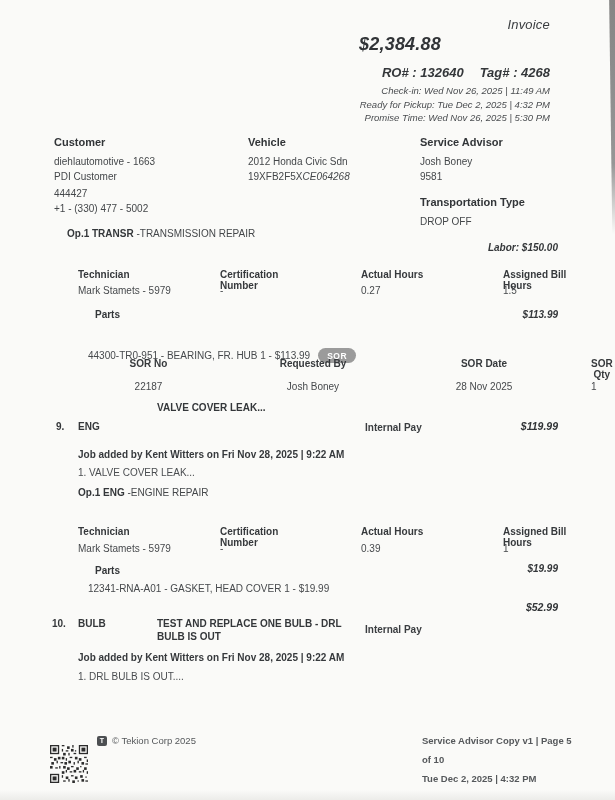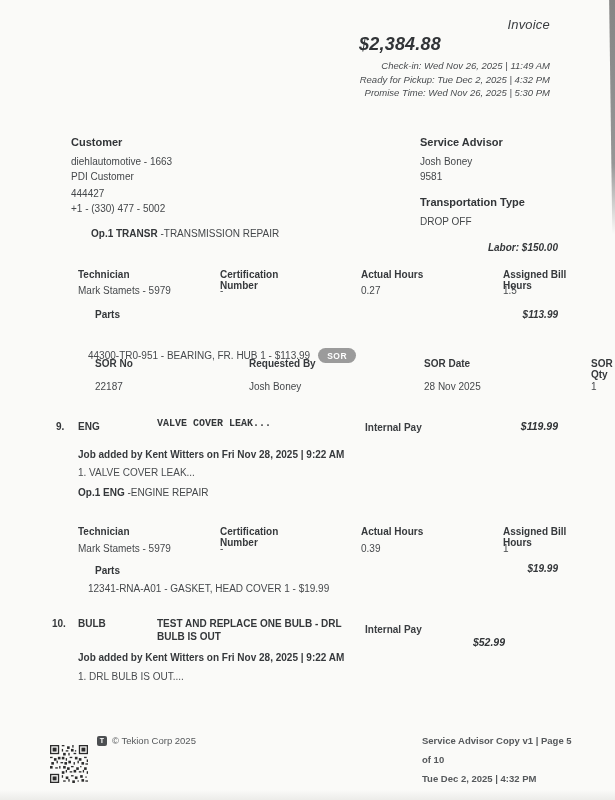--- a/index.html
+++ b/index.html
@@ -34,21 +34,21 @@
   .meta-line { font-size:9.5px; color:#4a4d50; line-height:13.5px; }
   .col-title { font-size:11px; font-weight:bold; color:#323538; margin-bottom:6px; }
   .info-line { font-size:10px; color:#44474a; line-height:15px; }
   .vin-italic { font-style:italic; }
   .op-line { font-size:10px; color:#44474a; }
   .op-line .b { color:#34373a; }
   .labor { font-size:10px; color:#34373a; font-weight:bold; }
   .tbl { display:grid; grid-template-columns:95px 94px 95px 92px auto;gap:47px; }
   .tbl .h { font-size:10px; font-weight:bold; color:#36393c; }
   .tbl .c { font-size:10px; color:#46494c; }
-  .sor-tbl { display:grid; grid-template-columns:107px 128px 120px auto; }
+  .sor-tbl { display:grid; grid-template-columns:107px 128px 120px auto;text-align:center; }
   .parts-label { font-size:10px; font-weight:bold; color:#34373a; }
   .parts-total { font-size:10px; font-weight:bold; color:#34373a; }
   .part-line { font-size:10px; color:#46494c; display:flex; align-items:center; gap:8px; }
   .sor-badge {
     display:inline-block; background:#9b9b9b; color:#ffffff;
     font-size:8.5px; font-weight:bold; letter-spacing:0.5px;
     padding:2.5px 9px; border-radius:9px;
   }
   .job-num { font-size:10px; font-weight:bold; color:#34373a; }
   .job-code { font-size:10px; font-weight:bold; color:#34373a; }
@@ -69,43 +69,51 @@
 </head>
 <body>
 
 <div class="page">
   <div class="scan-edge"></div>
   <div class="scan-bottom"></div>
 
   <div class="abs r" style="left:250px; top:17px; width:300px;">
     <div class="doc-type">Invoice</div>
     <div class="total" style="margin-top:2px;text-align:center;">$2,384.88</div>
+    <div class="ro-tag" style="margin-top:10px;">
+      <span>RO# : 132640</span><span class="ro-gap"></span><span>Tag# : 4268</span>
+    </div>
     <div class="meta-line" style="margin-top:4px;">Check-in: Wed Nov 26, 2025 | 11:49 AM</div>
     <div class="meta-line">Ready for Pickup: Tue Dec 2, 2025 | 4:32 PM</div>
     <div class="meta-line">Promise Time: Wed Nov 26, 2025 | 5:30 PM</div>
   </div>
 
-  <div class="abs" style="left:71px; top:136px; width:180px;">
+  <div class="abs" style="left:54px; top:136px; width:180px;">
     <div class="col-title">Customer</div>
     <div class="info-line">diehlautomotive - 1663</div>
     <div class="info-line">PDI Customer</div>
     <div class="info-line" style="margin-top:2px;">444427</div>
     <div class="info-line">+1 - (330) 477 - 5002</div>
   </div>
 
+  <div class="abs" style="left:248px; top:136px; width:165px;">
+    <div class="col-title">Vehicle</div>
+    <div class="info-line">2012 Honda Civic Sdn</div>
+    <div class="info-line"><span>19XFB2F5X</span><span class="vin-italic">CE064268</span></div>
+  </div>
 
   <div class="abs" style="left:420px; top:136px; width:150px;">
     <div class="col-title">Service Advisor</div>
     <div class="info-line">Josh Boney</div>
     <div class="info-line">9581</div>
     <div class="col-title" style="margin-top:12px;">Transportation Type</div>
     <div class="info-line">DROP OFF</div>
   </div>
 
-  <div class="abs op-line" style="left:91px; top:228px;">
+  <div class="abs op-line" style="left:67px; top:228px;">
     <span class="b">Op.1 TRANSR</span>
     <span>-TRANSMISSION REPAIR</span>
   </div>
   <div class="abs labor r" style="left:360px; top:242px; width:198px;">Labor: $150.00</div>
 
   <div class="abs tbl" style="left:78px; top:269px; width:495px;">
     <div class="h">Technician</div>
     <div class="h">Certification Number</div>
     <div class="h">Actual Hours</div>
     <div class="h">Assigned Bill Hours</div>
@@ -134,21 +142,21 @@
   </div>
   <div class="abs sor-tbl tbl" style="left:95px; top:381px; width:478px; grid-template-columns:107px 128px 120px auto;">
     <div class="c">22187</div>
     <div class="c">Josh Boney</div>
     <div class="c">28 Nov 2025</div>
     <div class="c">1</div>
   </div>
 
   <div class="abs job-num" style="left:56px; top:421px;">9.</div>
   <div class="abs job-code" style="left:78px; top:421px;">ENG</div>
-  <div class="abs job-desc" style="left:157px; top:418px; width:205px;font-family:Liberation Mono, monospace;">VALVE COVER LEAK...</div>
+  <div class="abs job-desc" style="left:157px; top:402px; width:205px;">VALVE COVER LEAK...</div>
   <div class="abs pay-type" style="left:365px; top:422px;">Internal Pay</div>
   <div class="abs amount r" style="left:420px; top:420px; width:138px;">$119.99</div>
   <div class="abs job-added" style="left:78px; top:449px;">Job added by Kent Witters on Fri Nov 28, 2025 | 9:22 AM</div>
   <div class="abs job-note" style="left:78px; top:467px;">1. VALVE COVER LEAK...</div>
   <div class="abs op-line" style="left:78px; top:487px;">
     <span class="b">Op.1 ENG</span>
     <span>-ENGINE REPAIR</span>
   </div>
 
   <div class="abs tbl" style="left:78px; top:526px; width:495px;">
@@ -169,21 +177,21 @@
   <div class="abs parts-label" style="left:95px; top:565px;">Parts</div>
   <div class="abs parts-total r" style="left:420px; top:563px; width:138px;">$19.99</div>
   <div class="abs part-line" style="left:88px; top:583px;">
     <span>12341-RNA-A01 - GASKET, HEAD COVER 1 - $19.99</span>
   </div>
 
   <div class="abs job-num" style="left:52px; top:618px;">10.</div>
   <div class="abs job-code" style="left:78px; top:618px;">BULB</div>
   <div class="abs job-desc" style="left:157px; top:618px; width:208px;">TEST AND REPLACE ONE BULB - DRL BULB IS OUT</div>
   <div class="abs pay-type" style="left:365px; top:624px;">Internal Pay</div>
-  <div class="abs amount r" style="left:420px; top:636px; width:138px;text-align:center;">$52.99</div>
+  <div class="abs amount r" style="left:420px; top:601px; width:138px;">$52.99</div>
   <div class="abs job-added" style="left:78px; top:652px;">Job added by Kent Witters on Fri Nov 28, 2025 | 9:22 AM</div>
   <div class="abs job-note" style="left:78px; top:671px;">1. DRL BULB IS OUT....</div>
 
   <div class="abs qr" style="left:50px; top:744px;">
     <svg width="38" height="40" viewBox="0 0 29 29" xmlns="http://www.w3.org/2000/svg">
       <rect width="29" height="29" fill="#fafaf8"></rect>
       <g fill="#2c2c2c">
         <rect x="0" y="0" width="7" height="7"></rect>
           <rect x="22" y="0" width="7" height="7"></rect>
           <rect x="0" y="22" width="7" height="7"></rect>

